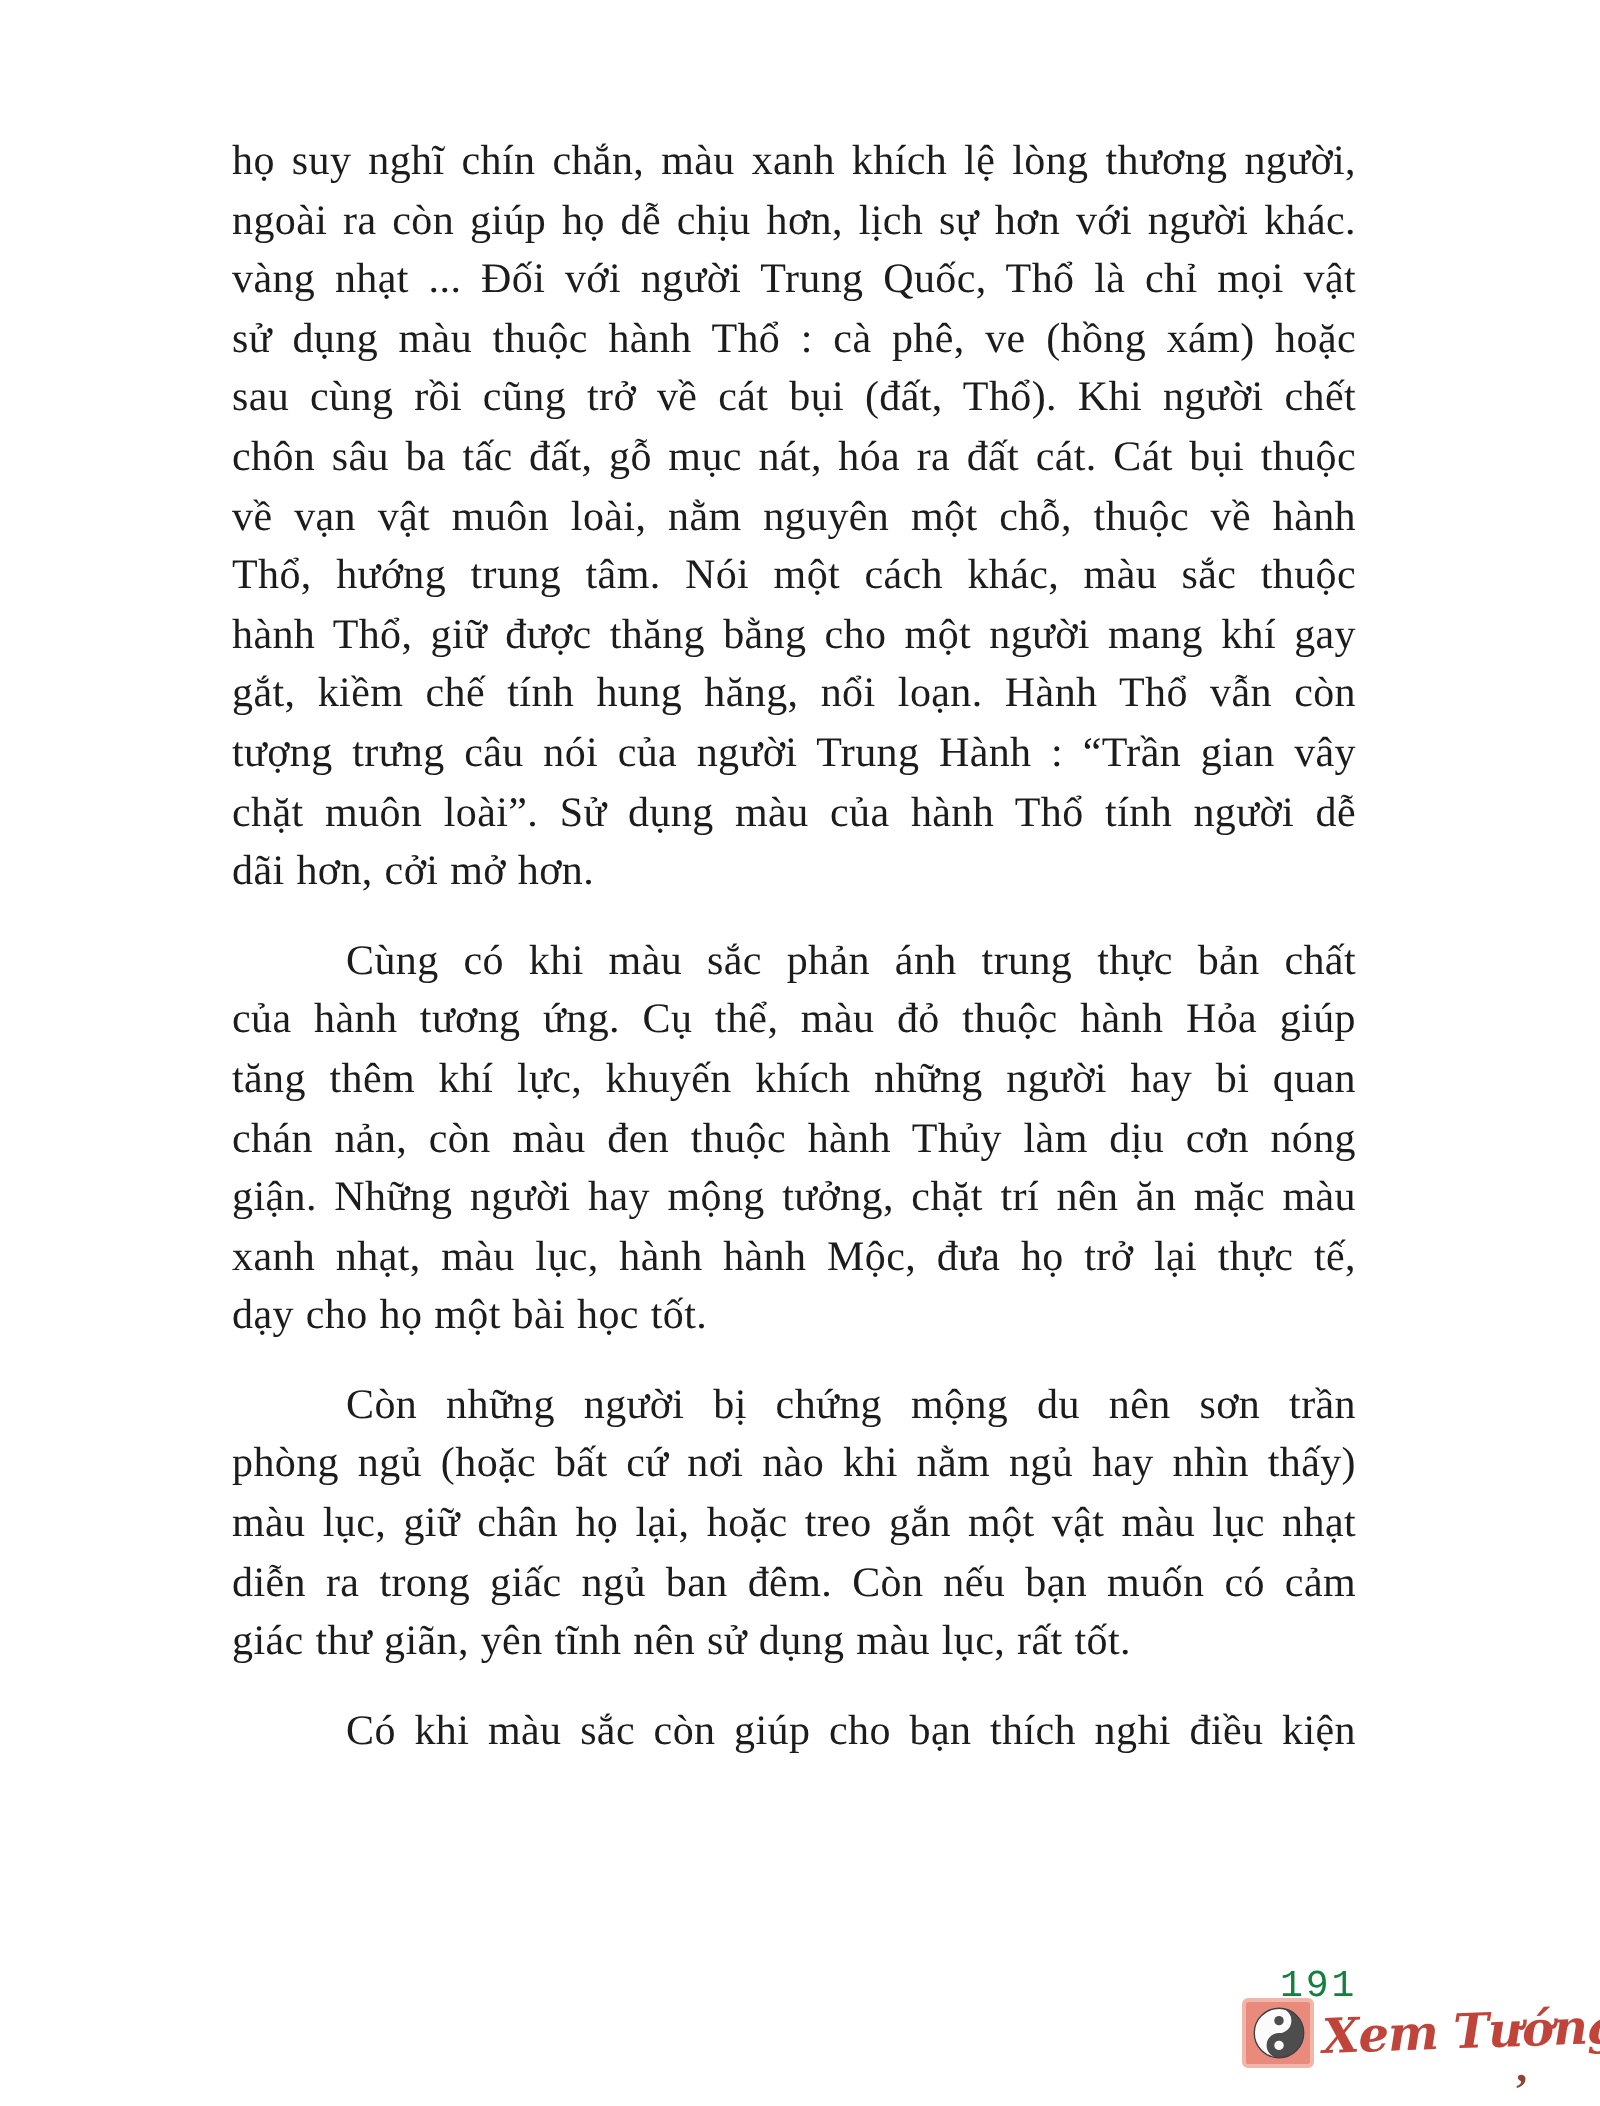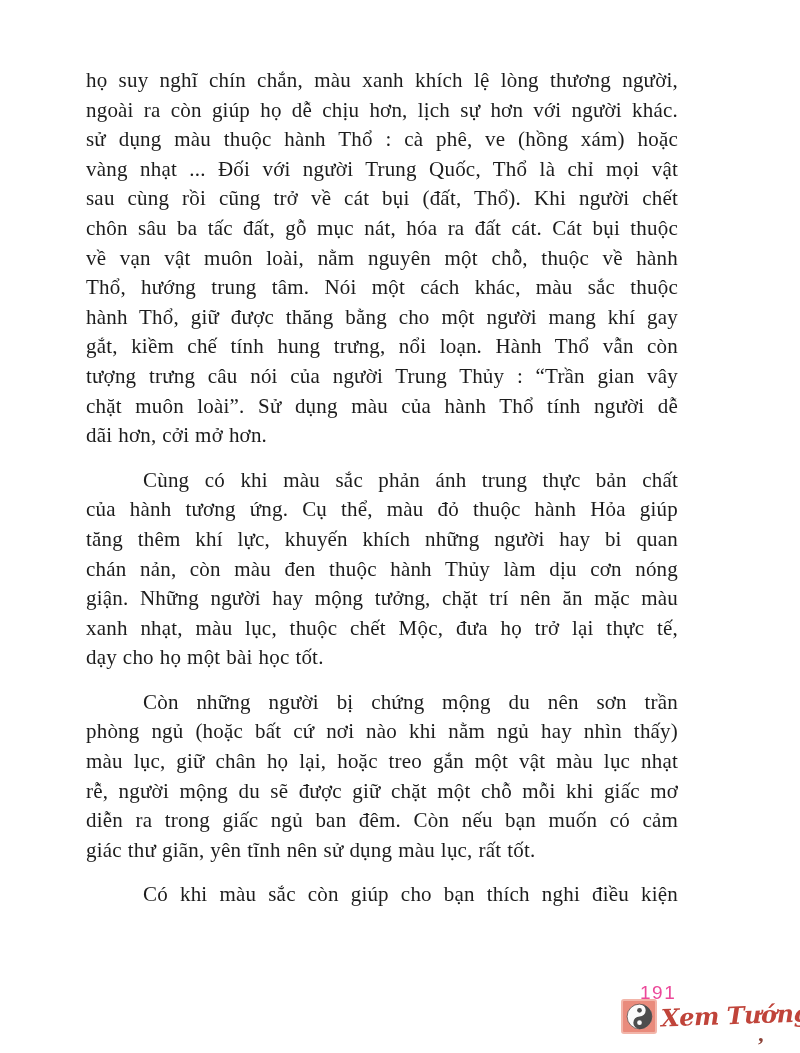--- a/index.html
+++ b/index.html
@@ -20,31 +20,32 @@
     line-height: 29.6px;
     color: #1c1c1c;
     overflow: hidden;
   }
   .para + .para { margin-top: 15px; }
   .line {
     text-align: justify;
     text-align-last: justify;
     word-spacing: 0.5px;
     letter-spacing: 0.2px;
+    margin-left: 30px;
   }
   .line.indent { text-indent: 57px; }
   .line.flush { text-align-last: left; }
   .page-number {
     position: absolute;
     left: 640px;
     top: 982px;
     font-size: 19px;
     letter-spacing: 1.5px;
-    color: #ec4899;
-    font-family: Liberation Sans, sans-serif;
+    color: #15803d;
+    font-family: Liberation Mono, monospace;
   }
   .logo-box {
     position: absolute;
     left: 621px;
     top: 999px;
     width: 36px;
     height: 35px;
     background: #e98b7c;
     border: 2px solid #f2b5a9;
     border-radius: 3px;
@@ -77,46 +78,45 @@
 </style>
 </head>
 <body>
 
 <div class="book-page">
 
   <div class="text-block" id="text-block">
       <div class="para">
         <div class="line">họ suy nghĩ chín chắn, màu xanh khích lệ lòng thương người,</div>
         <div class="line">ngoài ra còn giúp họ dễ chịu hơn, lịch sự hơn với người khác.</div>
+        <div class="line">vàng nhạt ... Đối với người Trung Quốc, Thổ là chỉ mọi vật</div>
         <div class="line">sử dụng màu thuộc hành Thổ : cà phê, ve (hồng xám) hoặc</div>
-        <div class="line">vàng nhạt ... Đối với người Trung Quốc, Thổ là chỉ mọi vật</div>
         <div class="line">sau cùng rồi cũng trở về cát bụi (đất, Thổ). Khi người chết</div>
         <div class="line">chôn sâu ba tấc đất, gỗ mục nát, hóa ra đất cát. Cát bụi thuộc</div>
         <div class="line">về vạn vật muôn loài, nằm nguyên một chỗ, thuộc về hành</div>
         <div class="line">Thổ, hướng trung tâm. Nói một cách khác, màu sắc thuộc</div>
         <div class="line">hành Thổ, giữ được thăng bằng cho một người mang khí gay</div>
-        <div class="line">gắt, kiềm chế tính hung trưng, nổi loạn. Hành Thổ vẫn còn</div>
-        <div class="line">tượng trưng câu nói của người Trung Thủy : “Trần gian vây</div>
+        <div class="line">gắt, kiềm chế tính hung hăng, nổi loạn. Hành Thổ vẫn còn</div>
+        <div class="line">tượng trưng câu nói của người Trung Hành : “Trần gian vây</div>
         <div class="line">chặt muôn loài”. Sử dụng màu của hành Thổ tính người dễ</div>
         <div class="line flush">dãi hơn, cởi mở hơn.</div>
       </div>
       <div class="para">
         <div class="line indent">Cùng có khi màu sắc phản ánh trung thực bản chất</div>
         <div class="line">của hành tương ứng. Cụ thể, màu đỏ thuộc hành Hỏa giúp</div>
         <div class="line">tăng thêm khí lực, khuyến khích những người hay bi quan</div>
         <div class="line">chán nản, còn màu đen thuộc hành Thủy làm dịu cơn nóng</div>
         <div class="line">giận. Những người hay mộng tưởng, chặt trí nên ăn mặc màu</div>
-        <div class="line">xanh nhạt, màu lục, thuộc chết Mộc, đưa họ trở lại thực tế,</div>
+        <div class="line">xanh nhạt, màu lục, hành hành Mộc, đưa họ trở lại thực tế,</div>
         <div class="line flush">dạy cho họ một bài học tốt.</div>
       </div>
       <div class="para">
         <div class="line indent">Còn những người bị chứng mộng du nên sơn trần</div>
         <div class="line">phòng ngủ (hoặc bất cứ nơi nào khi nằm ngủ hay nhìn thấy)</div>
         <div class="line">màu lục, giữ chân họ lại, hoặc treo gắn một vật màu lục nhạt</div>
-        <div class="line">rễ, người mộng du sẽ được giữ chặt một chỗ mỗi khi giấc mơ</div>
         <div class="line">diễn ra trong giấc ngủ ban đêm. Còn nếu bạn muốn có cảm</div>
         <div class="line flush">giác thư giãn, yên tĩnh nên sử dụng màu lục, rất tốt.</div>
       </div>
       <div class="para">
         <div class="line indent">Có khi màu sắc còn giúp cho bạn thích nghi điều kiện</div>
       </div>
     </div>
 
   <div class="page-number">191</div>
 

